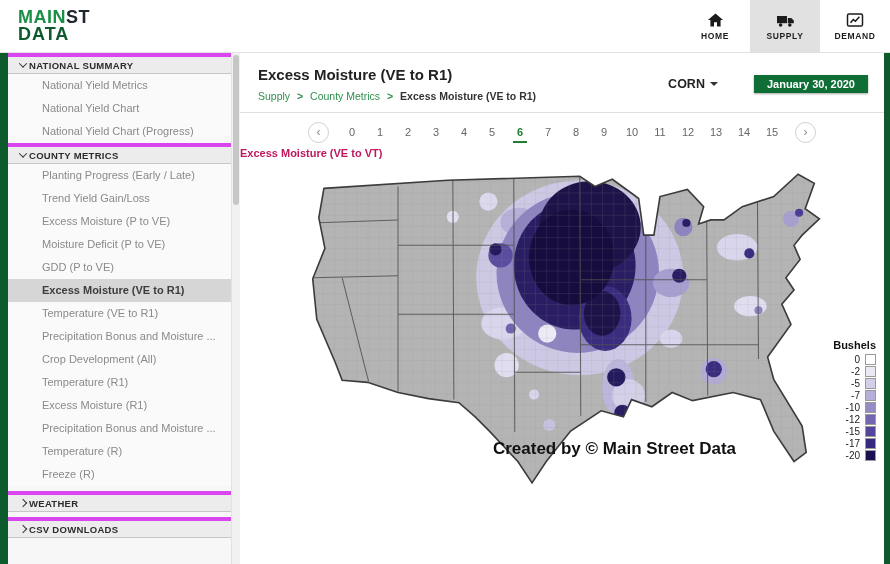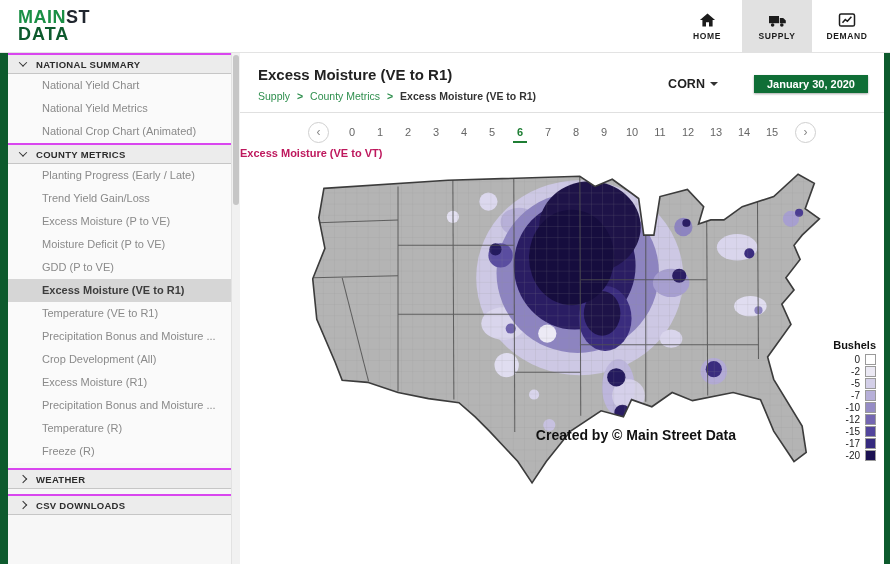--- a/index.html
+++ b/index.html
@@ -1,40 +1,40 @@
 <!DOCTYPE html>
 <html><head>
 <meta charset="utf-8">
 <style>
   * { box-sizing: border-box; margin: 0; padding: 0; }
   html,body { width:890px; height:564px; }
   body { font-family: "Liberation Sans", sans-serif; background:#fff; overflow:hidden; }
   #app { width:890px; height:564px; position:relative; background:#fff; }
 
   
-  .topbar { height:53px; background:#fff; display:flex; align-items:center; padding:0 8px 0 18px; border-bottom:1px solid #e3e3e3; }
+  .topbar { height:53px; background:#fff; display:flex; align-items:center; padding:0 0 0 18px; border-bottom:1px solid #e3e3e3; }
   .logo { line-height:0.95; font-weight:800; font-size:18px; letter-spacing:0.5px; cursor:pointer; }
   .logo .g1 { color:#1a8f45; }
   .logo .g2 { color:#20262e; }
   .logo .g3 { color:#0d5a2d; letter-spacing:1px; }
   .nav { margin-left:auto; display:flex; height:53px; }
   .nav-item { width:70px; height:53px; display:flex; flex-direction:column; align-items:center; justify-content:center; gap:3px; cursor:pointer; }
   .nav-item.active { background:#e1e1e1; }
   .nav-item .lbl { font-size:8.5px; font-weight:700; letter-spacing:0.6px; color:#1c1c1c; }
   .nav-item svg { display:block; }
 
   
   .bodyrow { display:flex; height:511px; }
   .strip { background:#0d5a2d; }
   .strip.left { width:8px; }
   .strip.right { width:6px; }
 
   
   .sidebar { width:224px; background:#f7f7f7; border-right:1px solid #e2e2e2; overflow:hidden; }
-  .section-header { height:21px; background:#ececec; border-top:2px solid #d946ef; border-bottom:1px solid #c6c6c6; display:flex; align-items:center; gap:10px; padding-left:12px; cursor:pointer; }
+  .section-header { height:21px; background:#ececec; border-top:4px solid #d946ef; border-bottom:1px solid #c6c6c6; display:flex; align-items:center; gap:3px; padding-left:12px; cursor:pointer; }
   .section-header.gap { margin-top:5px; }
   .section-label { font-size:9.5px; font-weight:700; color:#2c2c2c; letter-spacing:0.3px; }
   .chev { width:6px; height:6px; border-right:1.6px solid #333; border-bottom:1.6px solid #333; display:inline-block; flex:none; }
   .chev.down { transform:rotate(45deg) translate(-1px,-1px); }
   .chev.right { transform:rotate(-45deg); }
   .items { background:#fafafa; }
   .item { height:23px; line-height:23px; padding-left:34px; font-size:11px; color:#8a8a8a; cursor:pointer; white-space:nowrap; overflow:hidden; text-overflow:ellipsis; }
   .item.selected { background:#d6d6d6; color:#3d3d3d; font-weight:600; }
 
   
@@ -65,21 +65,21 @@
   
   .map-wrap { position:relative; margin-top:4px; }
   .map-title { font-size:11px; font-weight:800; color:#be185d; }
   .map-subtitle { text-align:center; font-size:12.5px; font-weight:800; color:#111; margin-top:1px; }
   .map-svg { display:block; margin:2px auto 0; }
   .legend { position:absolute; right:8px; bottom:30px; }
   .legend-title { font-size:11px; font-weight:700; color:#111; margin-bottom:2px; text-align:left; padding-left:18px; }
   .legend-row { display:flex; align-items:center; justify-content:flex-end; gap:5px; height:12px; }
   .legend-row .val { font-size:10px; color:#222; width:26px; text-align:right; }
   .swatch { width:11px; height:11px; border:1px solid #9a9a9a; flex:none; }
-  .credit { position:absolute; right:148px; bottom:48px; font-size:14px; font-weight:700; color:#111; }
+  .credit { position:absolute; right:148px; bottom:32px; font-size:17px; font-weight:700; color:#111; }
 </style>
 </head>
 <body>
 
 <div id="app">
 
   <div class="topbar">
     <div class="logo">
       <div><span class="g1">MAIN</span><span class="g2">ST</span></div>
       <div><span class="g3">DATA</span></div>
@@ -113,39 +113,40 @@
   <div class="bodyrow">
     <div class="strip left"></div>
 
     <div class="sidebar">
 
       <div class="section-header">
         <span class="chev down"></span>
         <span class="section-label">NATIONAL SUMMARY</span>
       </div>
       <div class="items">
+        <div class="item">National Yield Metrics</div>
         <div class="item">National Yield Chart</div>
-        <div class="item">National Yield Metrics</div>
-        <div class="item">National Crop Chart (Animated)</div>
+        <div class="item">National Yield Chart (Progress)</div>
       </div>
 
       <div class="section-header">
         <span class="chev down"></span>
         <span class="section-label">COUNTY METRICS</span>
       </div>
       <div class="items">
         <div class="item">Planting Progress (Early / Late)</div>
         <div class="item">Trend Yield Gain/Loss</div>
         <div class="item">Excess Moisture (P to VE)</div>
         <div class="item">Moisture Deficit (P to VE)</div>
         <div class="item">GDD (P to VE)</div>
         <div class="item selected">Excess Moisture (VE to R1)</div>
         <div class="item">Temperature (VE to R1)</div>
         <div class="item">Precipitation Bonus and Moisture ...</div>
         <div class="item">Crop Development (All)</div>
+        <div class="item">Temperature (R1)</div>
         <div class="item">Excess Moisture (R1)</div>
         <div class="item">Precipitation Bonus and Moisture ...</div>
         <div class="item">Temperature (R)</div>
         <div class="item">Freeze (R)</div>
       </div>
 
       <div class="section-header gap">
         <span class="chev right"></span>
         <span class="section-label">WEATHER</span>
       </div>

